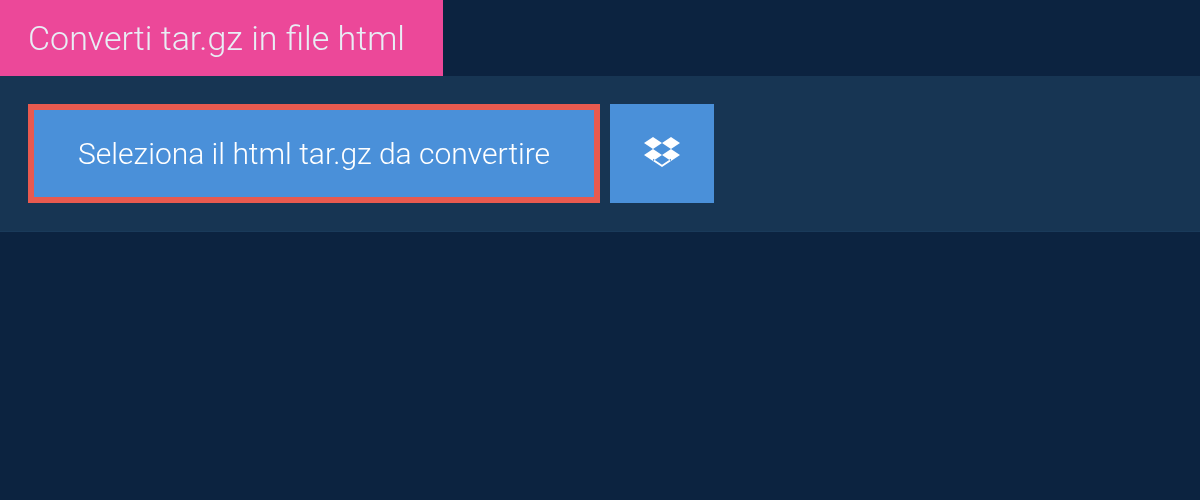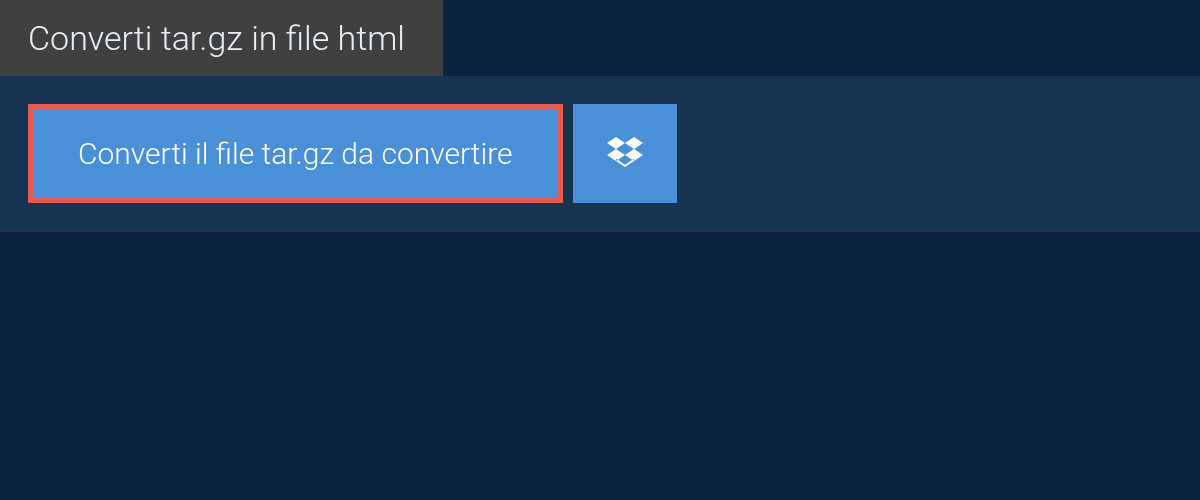--- a/index.html
+++ b/index.html
@@ -8,21 +8,21 @@
       box-sizing: border-box;
     }
     body {
       width: 1200px;
       height: 500px;
       background: #0c2340;
       font-family: -apple-system, BlinkMacSystemFont, "Segoe UI", Roboto, Helvetica, Arial, sans-serif;
       overflow: hidden;
     }
     .tab-header {
-      background: #404040;
+      background: #ec4899;
       display: inline-block;
       padding: 18px 38px 18px 28px;
       color: #e8eef5;
       font-size: 34px;
       font-weight: 300;
     }
     .upload-section {
       background: #173553;
       padding: 28px;
       margin-top: 0;
@@ -70,21 +70,21 @@
 
 
 
 <div class="tab-header">
   <span>Converti tar.gz in file html</span>
 </div>
 
 <div class="upload-section">
   <div class="button-row">
     <button class="select-file-button">
-      <span>Converti il file tar.gz da convertire</span>
+      <span>Seleziona il html tar.gz da convertire</span>
     </button>
     <button class="dropbox-button" aria-label="Dropbox">
       <span>
         <svg viewBox="0 0 24 24" xmlns="http://www.w3.org/2000/svg">
           <path d="M6 2L0 6l6 4-6 4 6 4 6-4 6 4 6-4-6-4 6-4-6-4-6 4-6-4zm6 4l6 4-6 4-6-4 6-4zm-6 10.5l6 4 6-4v1.5l-6 4-6-4v-1.5z"></path>
         </svg>
       </span>
     </button>
   </div>
 </div>

